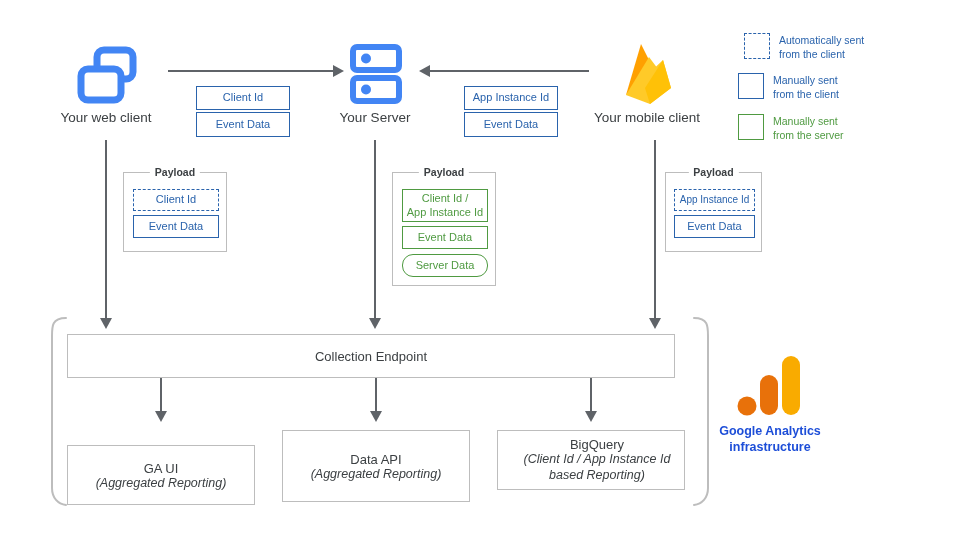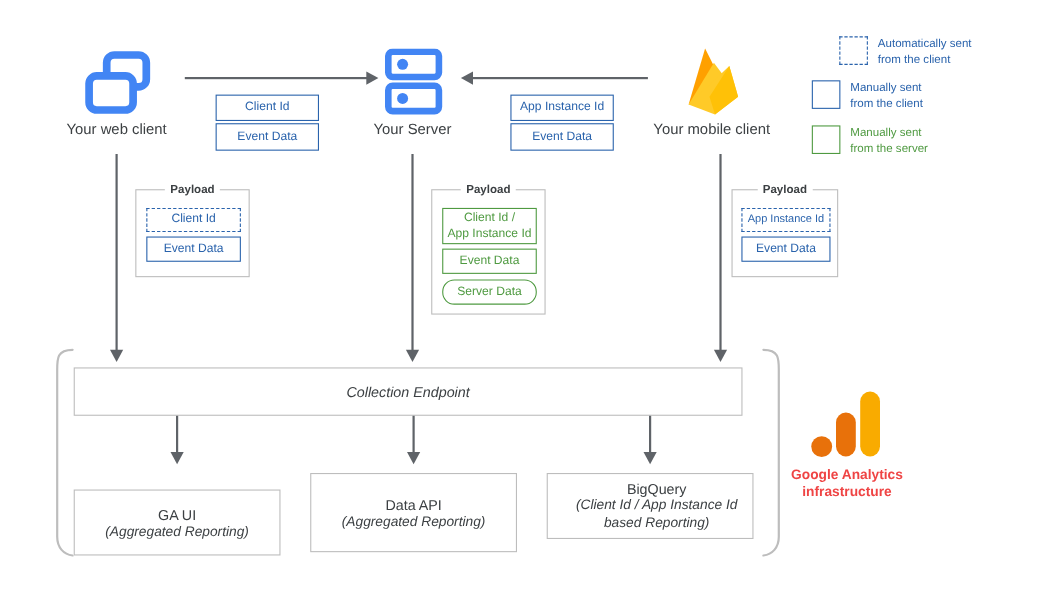--- a/index.html
+++ b/index.html
@@ -144,21 +144,21 @@
     line-height: 1.35;
     white-space: pre-line;
   }
   .lt-blue  { color: #2a63ac; }
   .lt-green { color: #4f9a41; }
 
   .ga-caption {
     position: absolute;
     font-size: 12.5px;
     font-weight: bold;
-    color: #ef4444;
+    color: #1d4ed8;
     text-align: center;
     line-height: 1.3;
     white-space: pre-line;
   }
 </style>
 </head>
 <body>
 
 <div id="canvas">
 
@@ -229,21 +229,21 @@
     <div class="payload-title">Payload</div>
     <div class="item-box item-blue-dashed abs" style="left:8px; top:16px; width:81px; height:22px; font-size:10px;">App Instance Id</div>
     <div class="item-box item-blue-solid abs" style="left:8px; top:42px; width:81px; height:23px;">Event Data</div>
   </div>
 
   <svg class="abs" style="left:44px; top:316px;" width="672" height="192" aria-hidden="true">
     <path d="M22 2 C8 2 8 10 8 20 L8 172 C8 182 14 188 22 189" fill="none" stroke="#bdbdbd" stroke-width="2" stroke-linecap="round"></path>
     <path d="M650 2 C664 2 664 10 664 20 L664 172 C664 182 658 188 650 189" fill="none" stroke="#bdbdbd" stroke-width="2" stroke-linecap="round"></path>
   </svg>
 
-  <div class="infra-box endpoint-label" style="left:67px; top:334px; width:608px; height:44px;font-style:italic;">Collection Endpoint</div>
+  <div class="infra-box endpoint-label" style="left:67px; top:334px; width:608px; height:44px;">Collection Endpoint</div>
 
   <div class="arrow-line-v" style="left:160px; top:378px; height:36px;"></div>
   <div class="arrow-head-down" style="left:154.5px; top:411px;"></div>
 
   <div class="arrow-line-v" style="left:375px; top:378px; height:36px;"></div>
   <div class="arrow-head-down" style="left:369.5px; top:411px;"></div>
 
   <div class="arrow-line-v" style="left:590px; top:378px; height:36px;"></div>
   <div class="arrow-head-down" style="left:584.5px; top:411px;"></div>
 
@@ -266,21 +266,21 @@
   <div class="abs" style="left:737px; top:355px;">
     <svg width="66" height="62" viewBox="0 0 66 62" aria-hidden="true">
       <rect x="45" y="1" width="18" height="59" rx="9" ry="9" fill="#f9ab00"></rect>
       <rect x="23" y="20" width="18" height="40" rx="9" ry="9" fill="#e8710a"></rect>
       <circle cx="10" cy="51" r="9.5" fill="#e8710a"></circle>
     </svg>
   </div>
   <div class="ga-caption" style="left:690px; top:423px; width:160px;">Google Analytics
 infrastructure</div>
 
-  <div class="legend-row" style="left:763px; top:33px;">
+  <div class="legend-row" style="left:744px; top:33px;">
     <span class="legend-swatch sw-dashed-blue"></span>
     <span class="legend-text lt-blue">Automatically sent
 from the client</span>
   </div>
 
   <div class="legend-row" style="left:738px; top:73px;">
     <span class="legend-swatch sw-solid-blue"></span>
     <span class="legend-text lt-blue">Manually sent
 from the client</span>
   </div>

